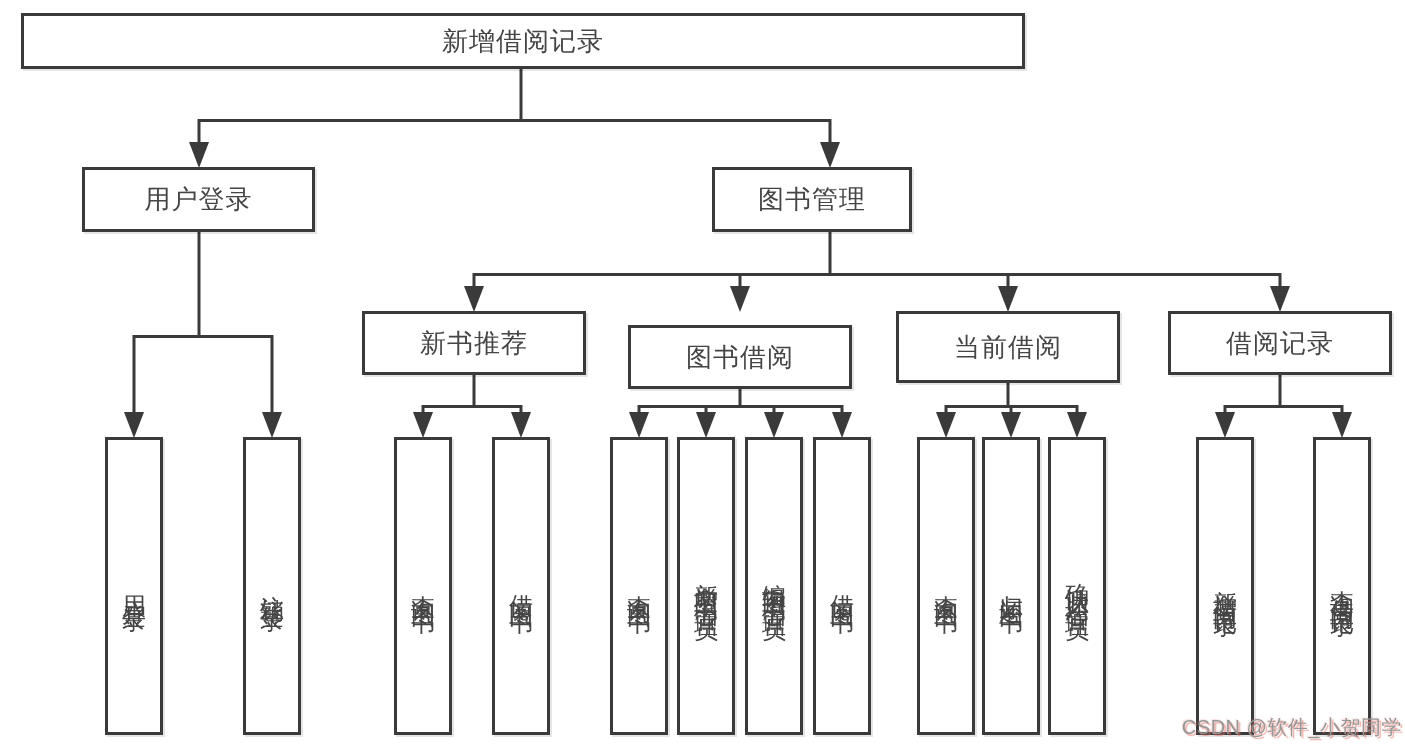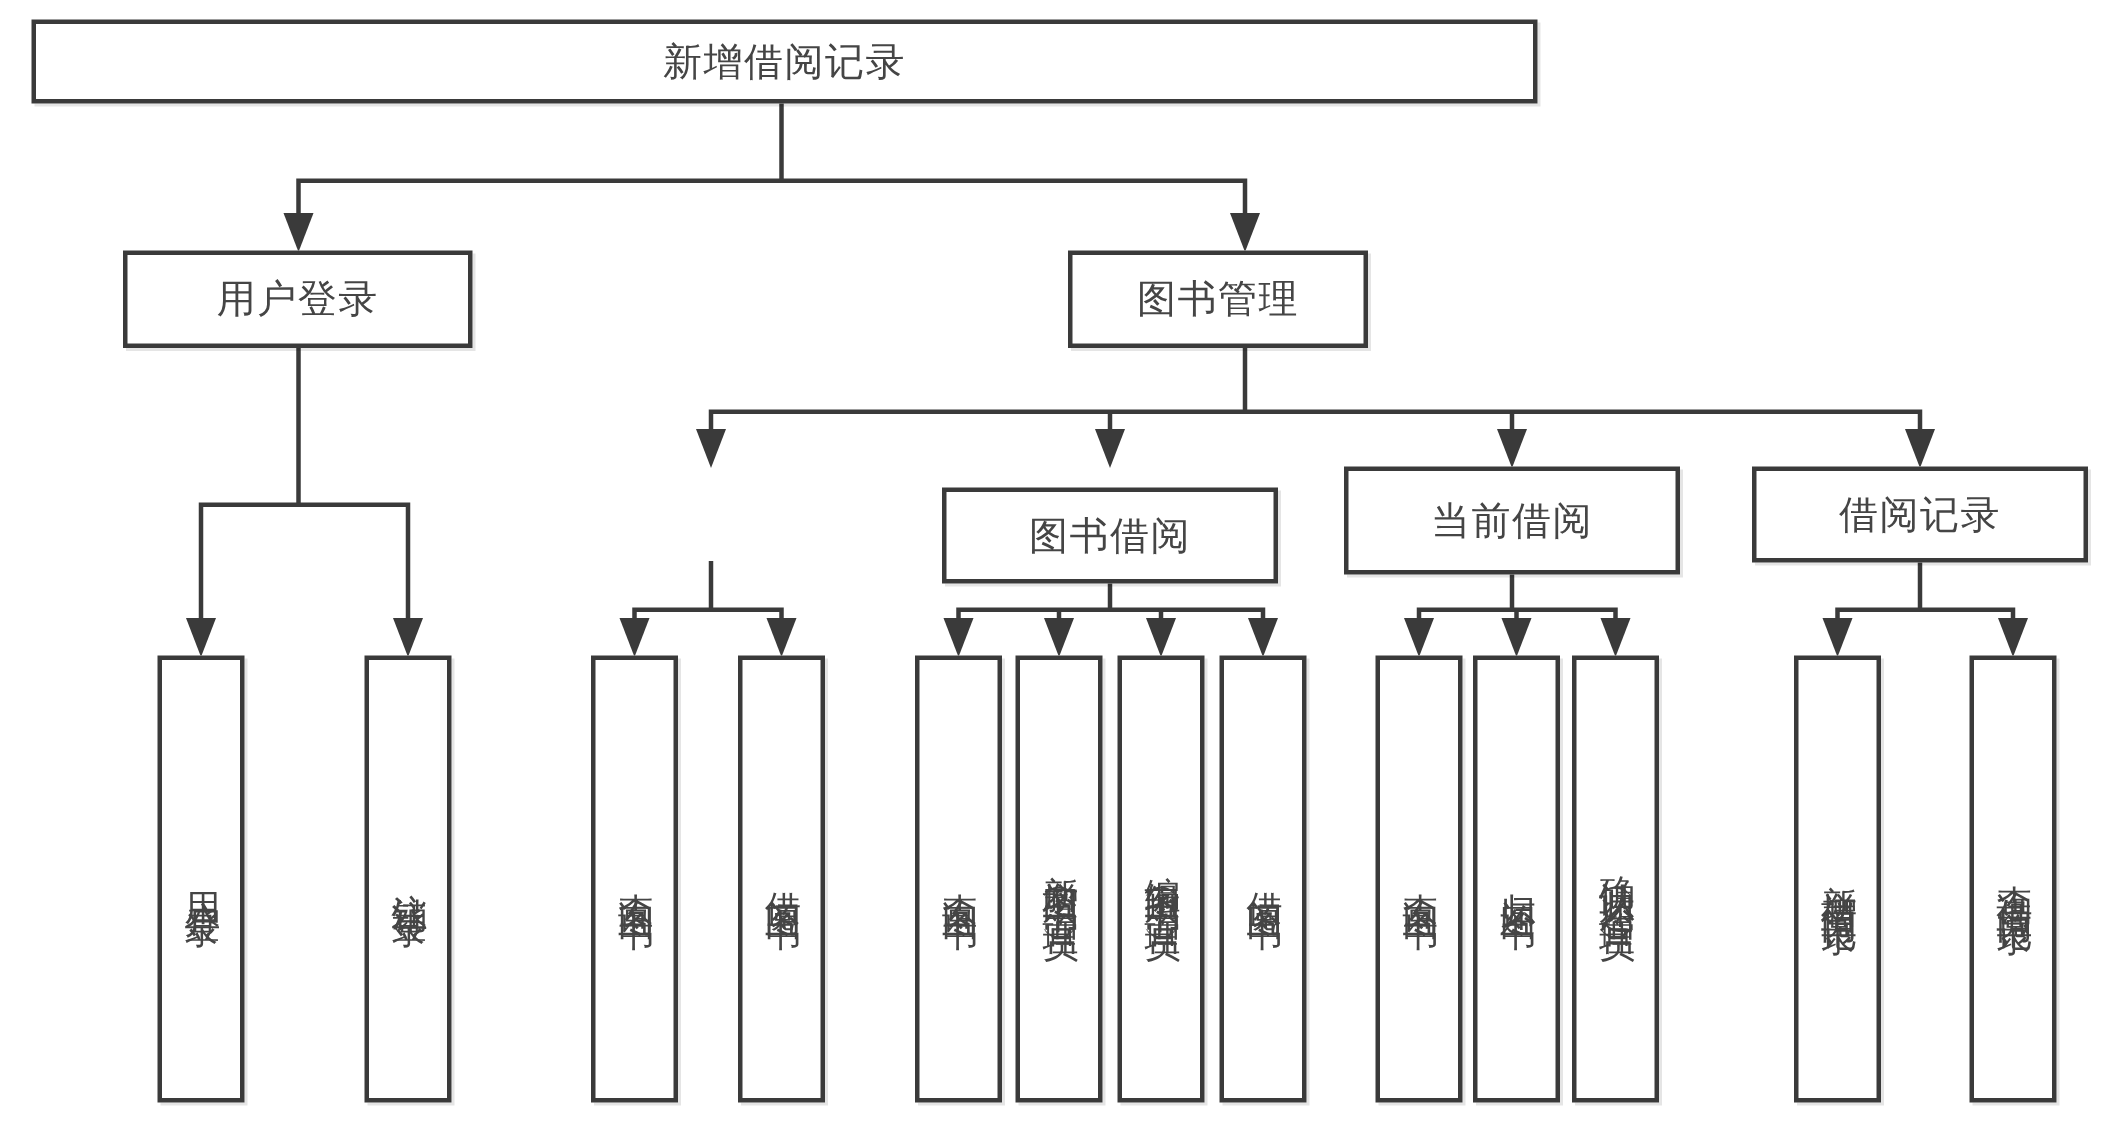--- a/index.html
+++ b/index.html
@@ -111,20 +111,21 @@
       <polygon points="1215,412 1235,412 1225,438"></polygon>
       <polygon points="1332,412 1352,412 1342,438"></polygon>
     </g>
   </svg>
 
   <div class="node h" style="left:21px; top:13px; width:1004px; height:56px;">新增借阅记录</div>
 
   <div class="node h" style="left:82px; top:167px; width:233px; height:65px;">用户登录</div>
   <div class="node h" style="left:712px; top:167px; width:200px; height:65px;">图书管理</div>
 
+  <div class="node h" style="left:362px; top:311px; width:224px; height:64px;">新书推荐</div>
   <div class="node h" style="left:628px; top:325px; width:224px; height:64px;">图书借阅</div>
   <div class="node h" style="left:896px; top:311px; width:224px; height:72px;">当前借阅</div>
   <div class="node h" style="left:1168px; top:311px; width:224px; height:64px;font-family:Liberation Serif, serif;">借阅记录</div>
 
   <div class="node v" style="left:105px; top:437px; width:58px; height:298px;">用户登录</div>
   <div class="node v" style="left:243px; top:437px; width:58px; height:298px;">注销登录</div>
 
   <div class="node v" style="left:394px; top:437px; width:58px; height:298px;">查询图书</div>
   <div class="node v" style="left:492px; top:437px; width:58px; height:298px;">借阅图书</div>
 
@@ -133,14 +134,15 @@
   <div class="node v" style="left:745px; top:437px; width:58px; height:298px;">编辑图书（管理员）</div>
   <div class="node v" style="left:813px; top:437px; width:58px; height:298px;">借阅图书</div>
 
   <div class="node v" style="left:917px; top:437px; width:58px; height:298px;">查询图书</div>
   <div class="node v" style="left:982px; top:437px; width:58px; height:298px;">归还图书</div>
   <div class="node v" style="left:1048px; top:437px; width:58px; height:298px;">确认归还（管理员）</div>
 
   <div class="node v" style="left:1196px; top:437px; width:58px; height:298px;">新增借阅记录</div>
   <div class="node v" style="left:1313px; top:437px; width:58px; height:298px;">查询借阅记录</div>
 
+  <div class="watermark">CSDN @软件_小贺同学</div>
 
 </div>
 
 </body></html>

